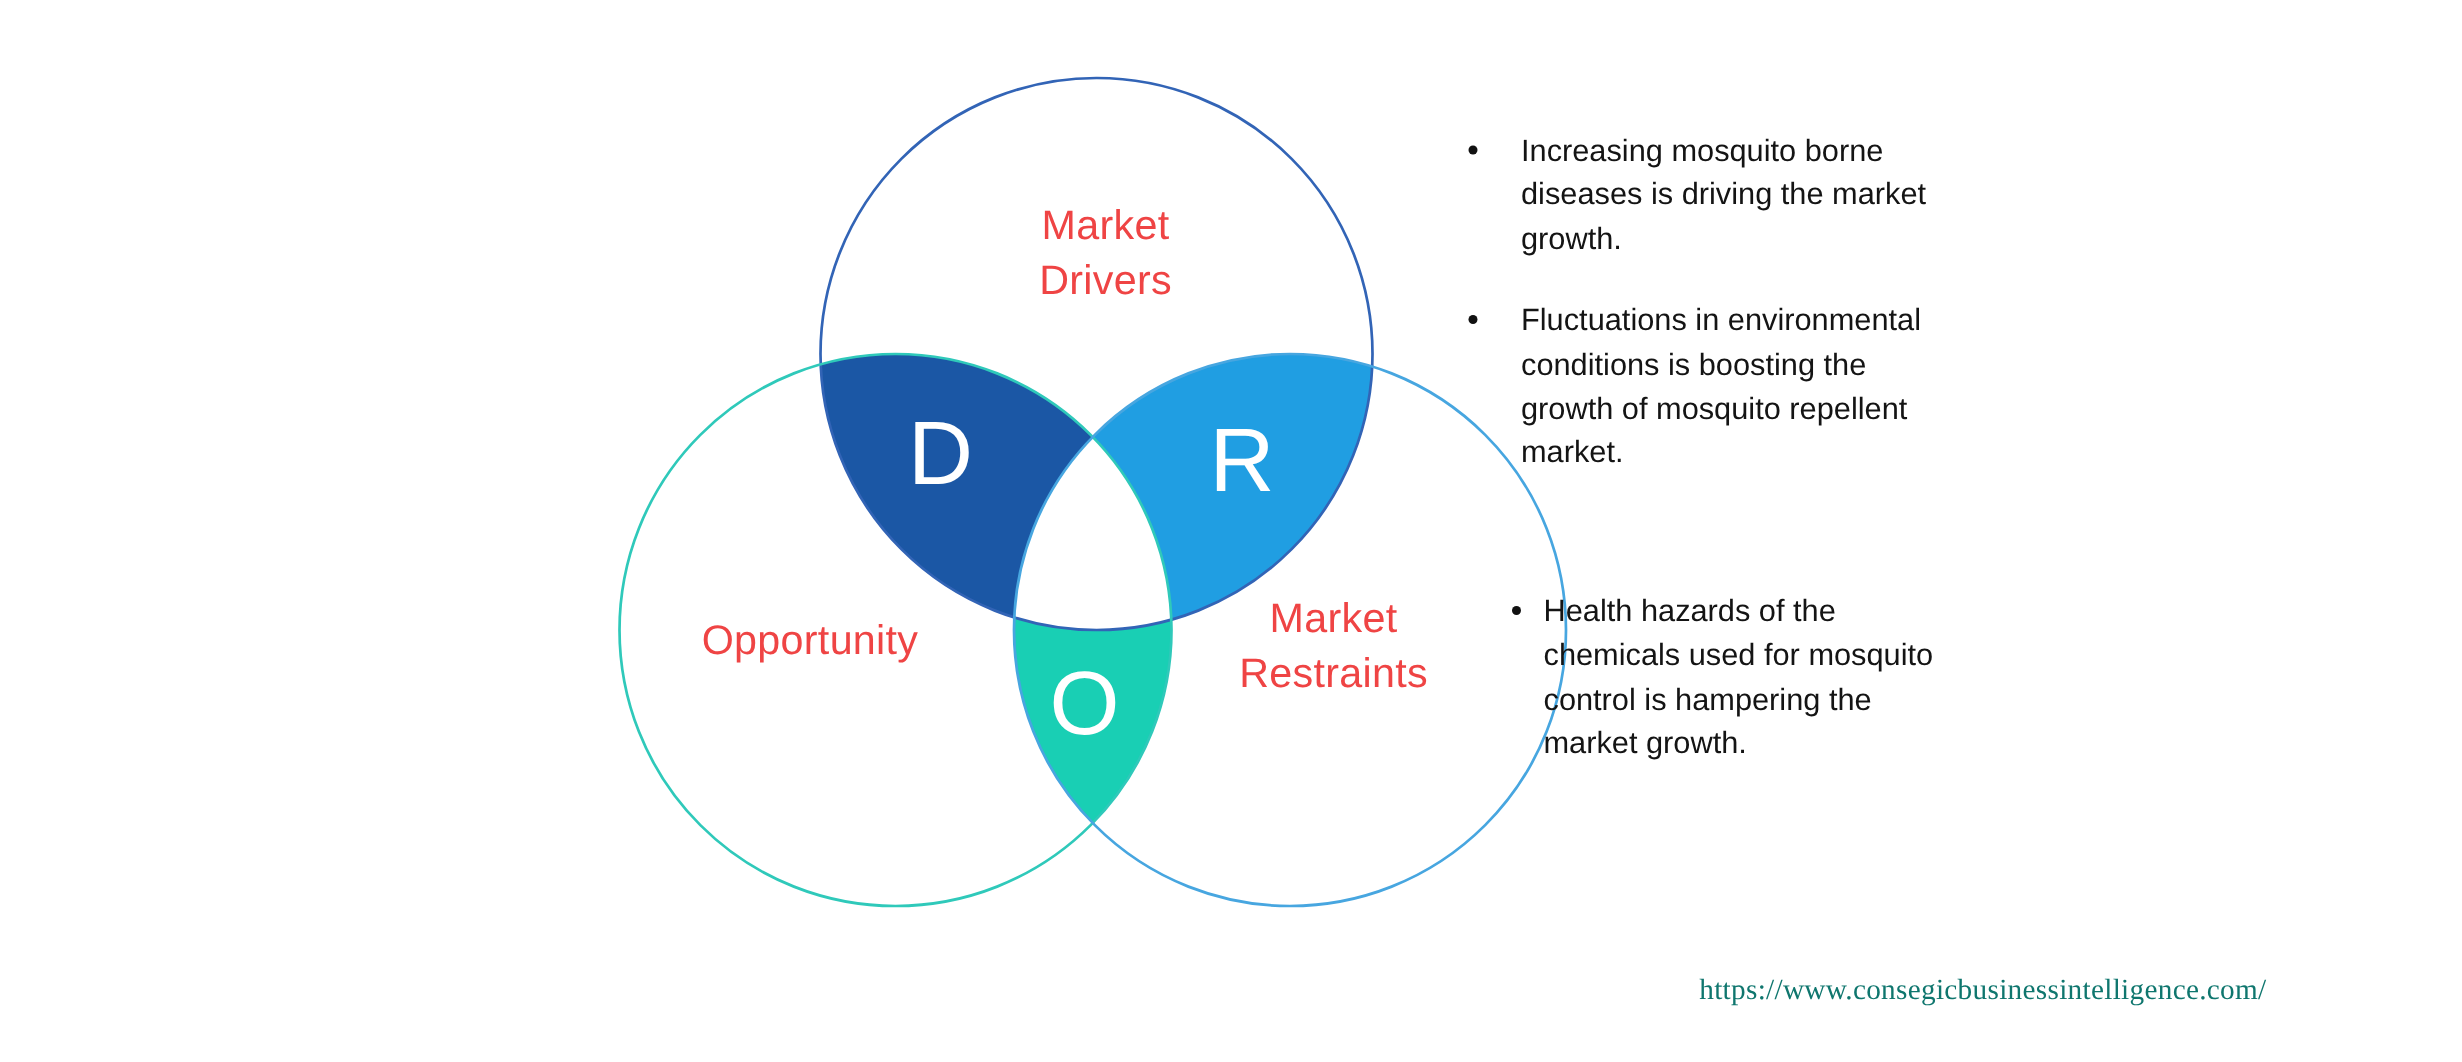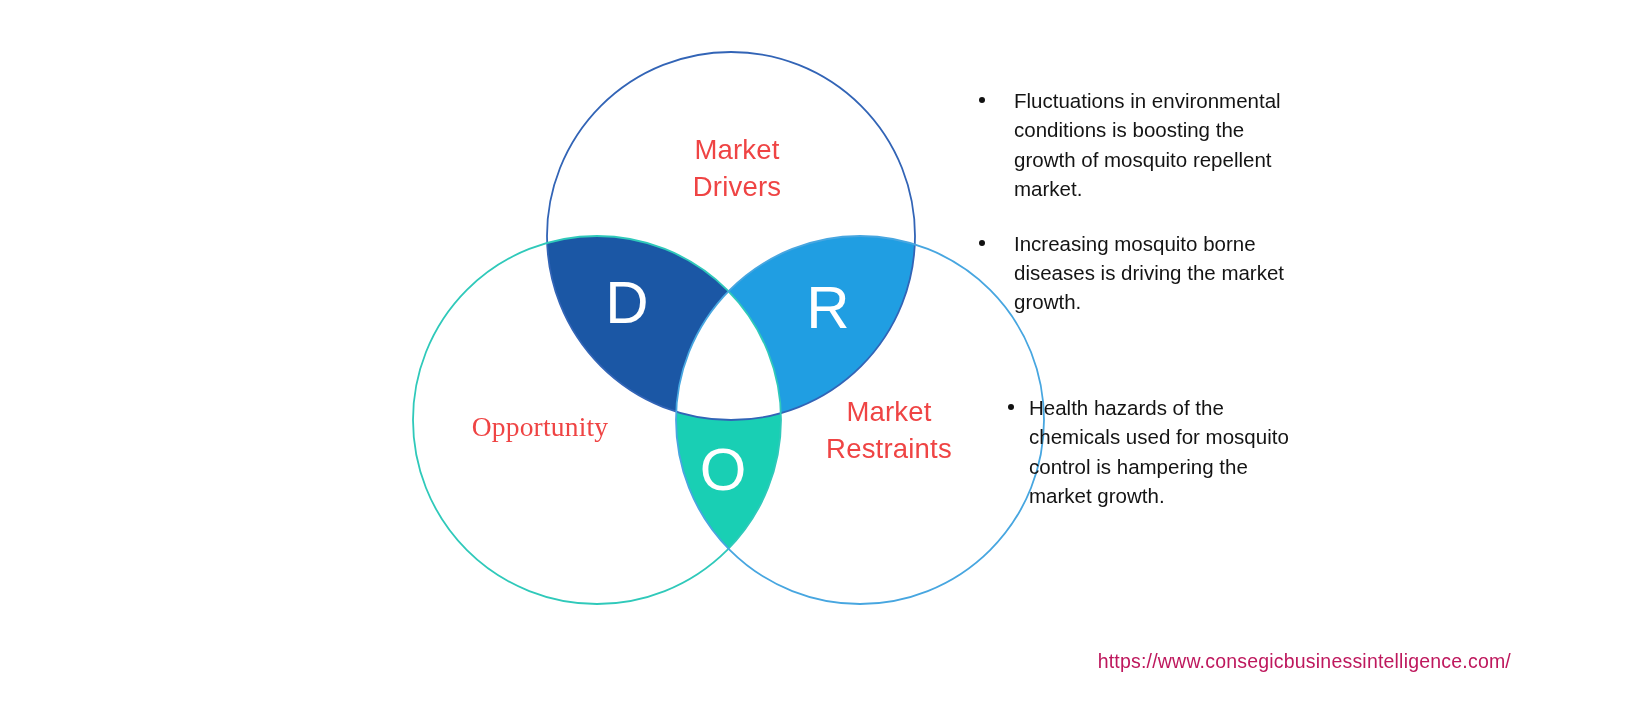--- a/index.html
+++ b/index.html
@@ -20,21 +20,21 @@
   }
   .circle-label{
     position:absolute;
     font-size:27.5px;
     line-height:37px;
     color:#ef4444;
     text-align:center;
     letter-spacing:0.2px;
   }
   .drivers-label{left:637px;top:131px;width:200px;}
-  .opportunity-label{left:430px;top:408px;width:220px;font-family:Liberation Serif, serif;}
+  .opportunity-label{left:430px;top:408px;width:220px;}
   .restraints-label{left:789px;top:393px;width:200px;}
   .ann{position:absolute;}
   .bullet-item{display:flex;align-items:flex-start;}
   .bullet-item + .bullet-item{margin-top:25px;}
   .dot{
     flex:0 0 auto;
     width:6px;height:6px;border-radius:50%;
     background:#111111;
     margin-top:11px;
   }
@@ -46,22 +46,23 @@
   .ann-opportunity{left:126px;top:306px;}
   .ann-opportunity .dot{margin-right:22px;}
   .ann-drivers{left:979px;top:86px;}
   .ann-drivers .dot{margin-right:29px;}
   .ann-restraints{left:1008px;top:393px;}
   .ann-restraints .dot{margin-right:15px;}
   .footer{
     position:absolute;
     right:130px;top:650px;
     font-size:19.5px;
-    color:#be185d;
+    color:#0f766e;
     letter-spacing:0.2px;
+    font-family:Liberation Serif, serif;
   }
 </style>
 </head>
 <body>
 
 <div class="slide">
 
   <svg class="venn" viewBox="0 0 1641 708">
     <defs>
       <clipPath id="clipTop">
@@ -100,25 +101,25 @@
   </svg>
 
   <div class="circle-label drivers-label">Market<br>Drivers</div>
   <div class="circle-label opportunity-label">Opportunity</div>
   <div class="circle-label restraints-label">Market<br>Restraints</div>
 
 
   <div class="ann ann-drivers">
     <div class="bullet-item">
       <span class="dot"></span>
-      <span class="bullet-text">Fluctuations in environmental<br>conditions is boosting the<br>growth of mosquito repellent<br>market.</span>
+      <span class="bullet-text">Increasing mosquito borne<br>diseases is driving the market<br>growth.</span>
     </div>
     <div class="bullet-item">
       <span class="dot"></span>
-      <span class="bullet-text">Increasing mosquito borne<br>diseases is driving the market<br>growth.</span>
+      <span class="bullet-text">Fluctuations in environmental<br>conditions is boosting the<br>growth of mosquito repellent<br>market.</span>
     </div>
   </div>
 
   <div class="ann ann-restraints">
     <div class="bullet-item">
       <span class="dot"></span>
       <span class="bullet-text">Health hazards of the<br>chemicals used for mosquito<br>control is hampering the<br>market growth.</span>
     </div>
   </div>
 

